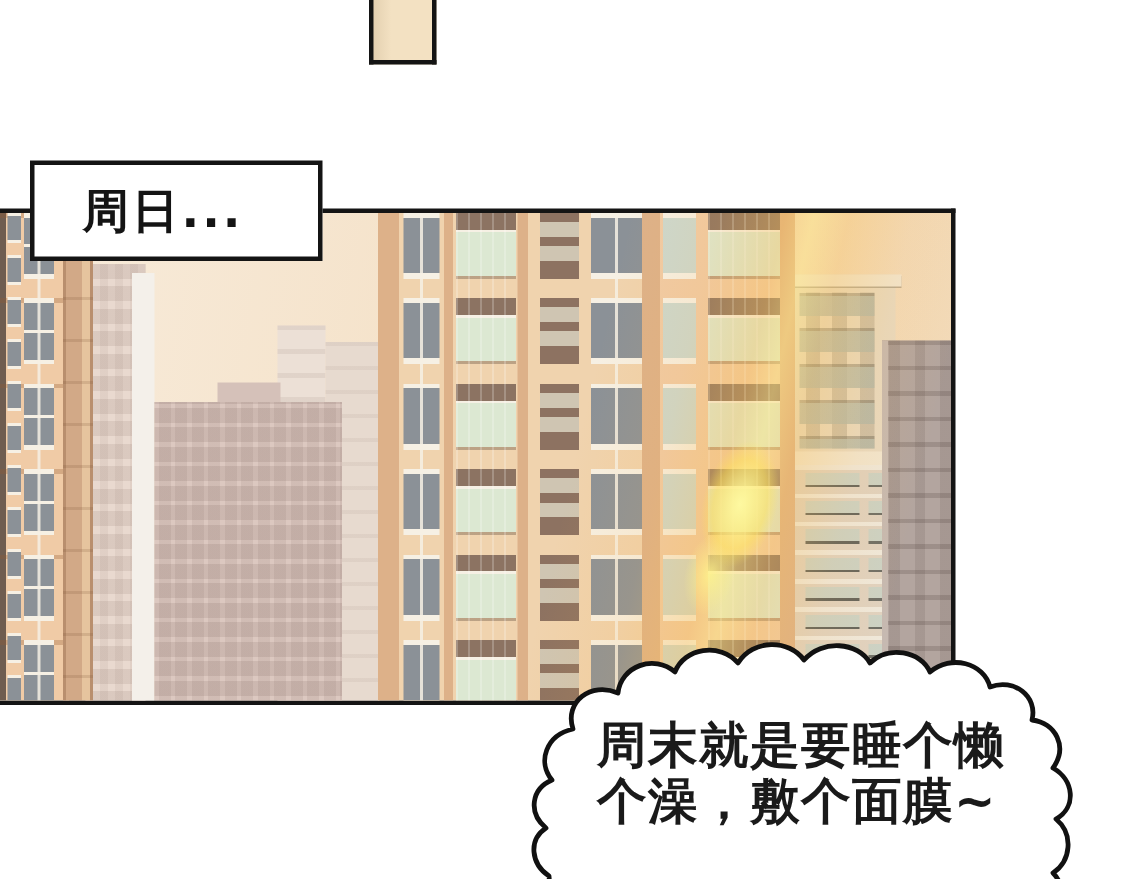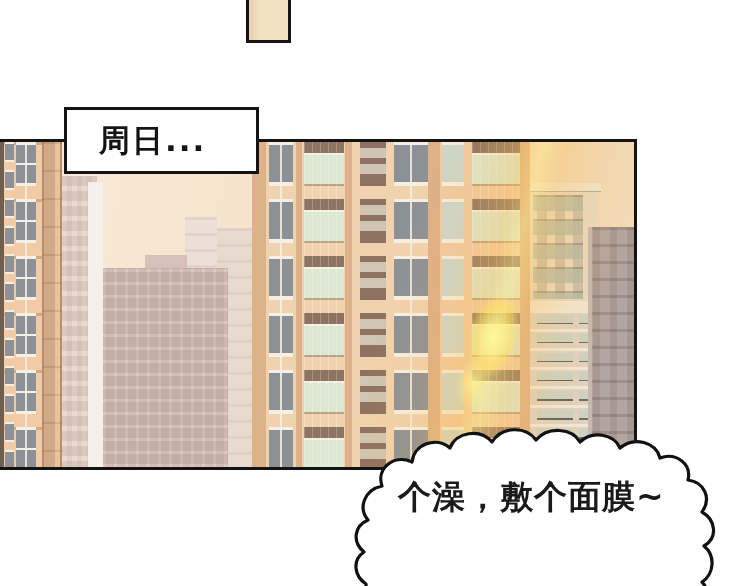--- a/index.html
+++ b/index.html
@@ -108,21 +108,21 @@
   #sun-glare{position:absolute;left:430px;top:-30px;width:230px;height:430px;
     transform:rotate(13deg);transform-origin:50% 0;pointer-events:none;
     background:
       radial-gradient(ellipse 32px 55px at 115px 230px,rgba(255,250,160,.95),rgba(255,230,90,.45) 55%,rgba(255,230,90,0) 78%),
       radial-gradient(ellipse 24px 40px at 106px 280px,rgba(255,245,140,.8),rgba(255,245,140,0) 70%),
       linear-gradient(to right,rgba(248,176,66,0) 0,rgba(248,176,66,.12) 25%,rgba(250,190,80,.38) 44%,rgba(255,226,120,.5) 52%,rgba(250,190,80,.34) 62%,rgba(248,176,66,.1) 80%,rgba(248,176,66,0) 100%);}
 
   
   #caption-box{position:absolute;left:20px;top:107px;width:195px;height:67px;box-sizing:border-box;
     background:var(--paper);border:3px solid var(--ink);display:flex;align-items:center;
-    padding-left:32px;z-index:4;margin-left:44px;}
+    padding-left:32px;z-index:4;}
   #caption-box span{font-size:31px;font-weight:600;letter-spacing:2px;color:var(--ink);}
 
   
   #speech-bubble{position:absolute;left:352px;top:424px;width:366px;height:176px;z-index:5;}
   #speech-bubble path{fill:var(--bubble-fill);stroke:var(--bubble-stroke);stroke-width:3.2;stroke-linejoin:round;}
   #bubble-text{position:absolute;left:398px;top:478px;width:300px;z-index:6;
     font-size:33px;line-height:37px;font-weight:600;letter-spacing:1px;color:#1a1a1a;white-space:nowrap;}
 </style>
 </head>
 <body>
@@ -203,16 +203,17 @@
       C 282 12, 304 18, 308 34
       C 324 28, 340 40, 336 56
       C 352 58, 360 74, 350 88
       C 364 96, 366 114, 352 122
       C 364 132, 362 150, 350 158
       C 358 166, 356 176, 352 186
       Z"></path>
   </svg>
 
   <div id="bubble-text">
+    <div>周末就是要睡个懒</div>
     <div>个澡，敷个面膜~</div>
   </div>
 
 </div>
 
 </body></html>

